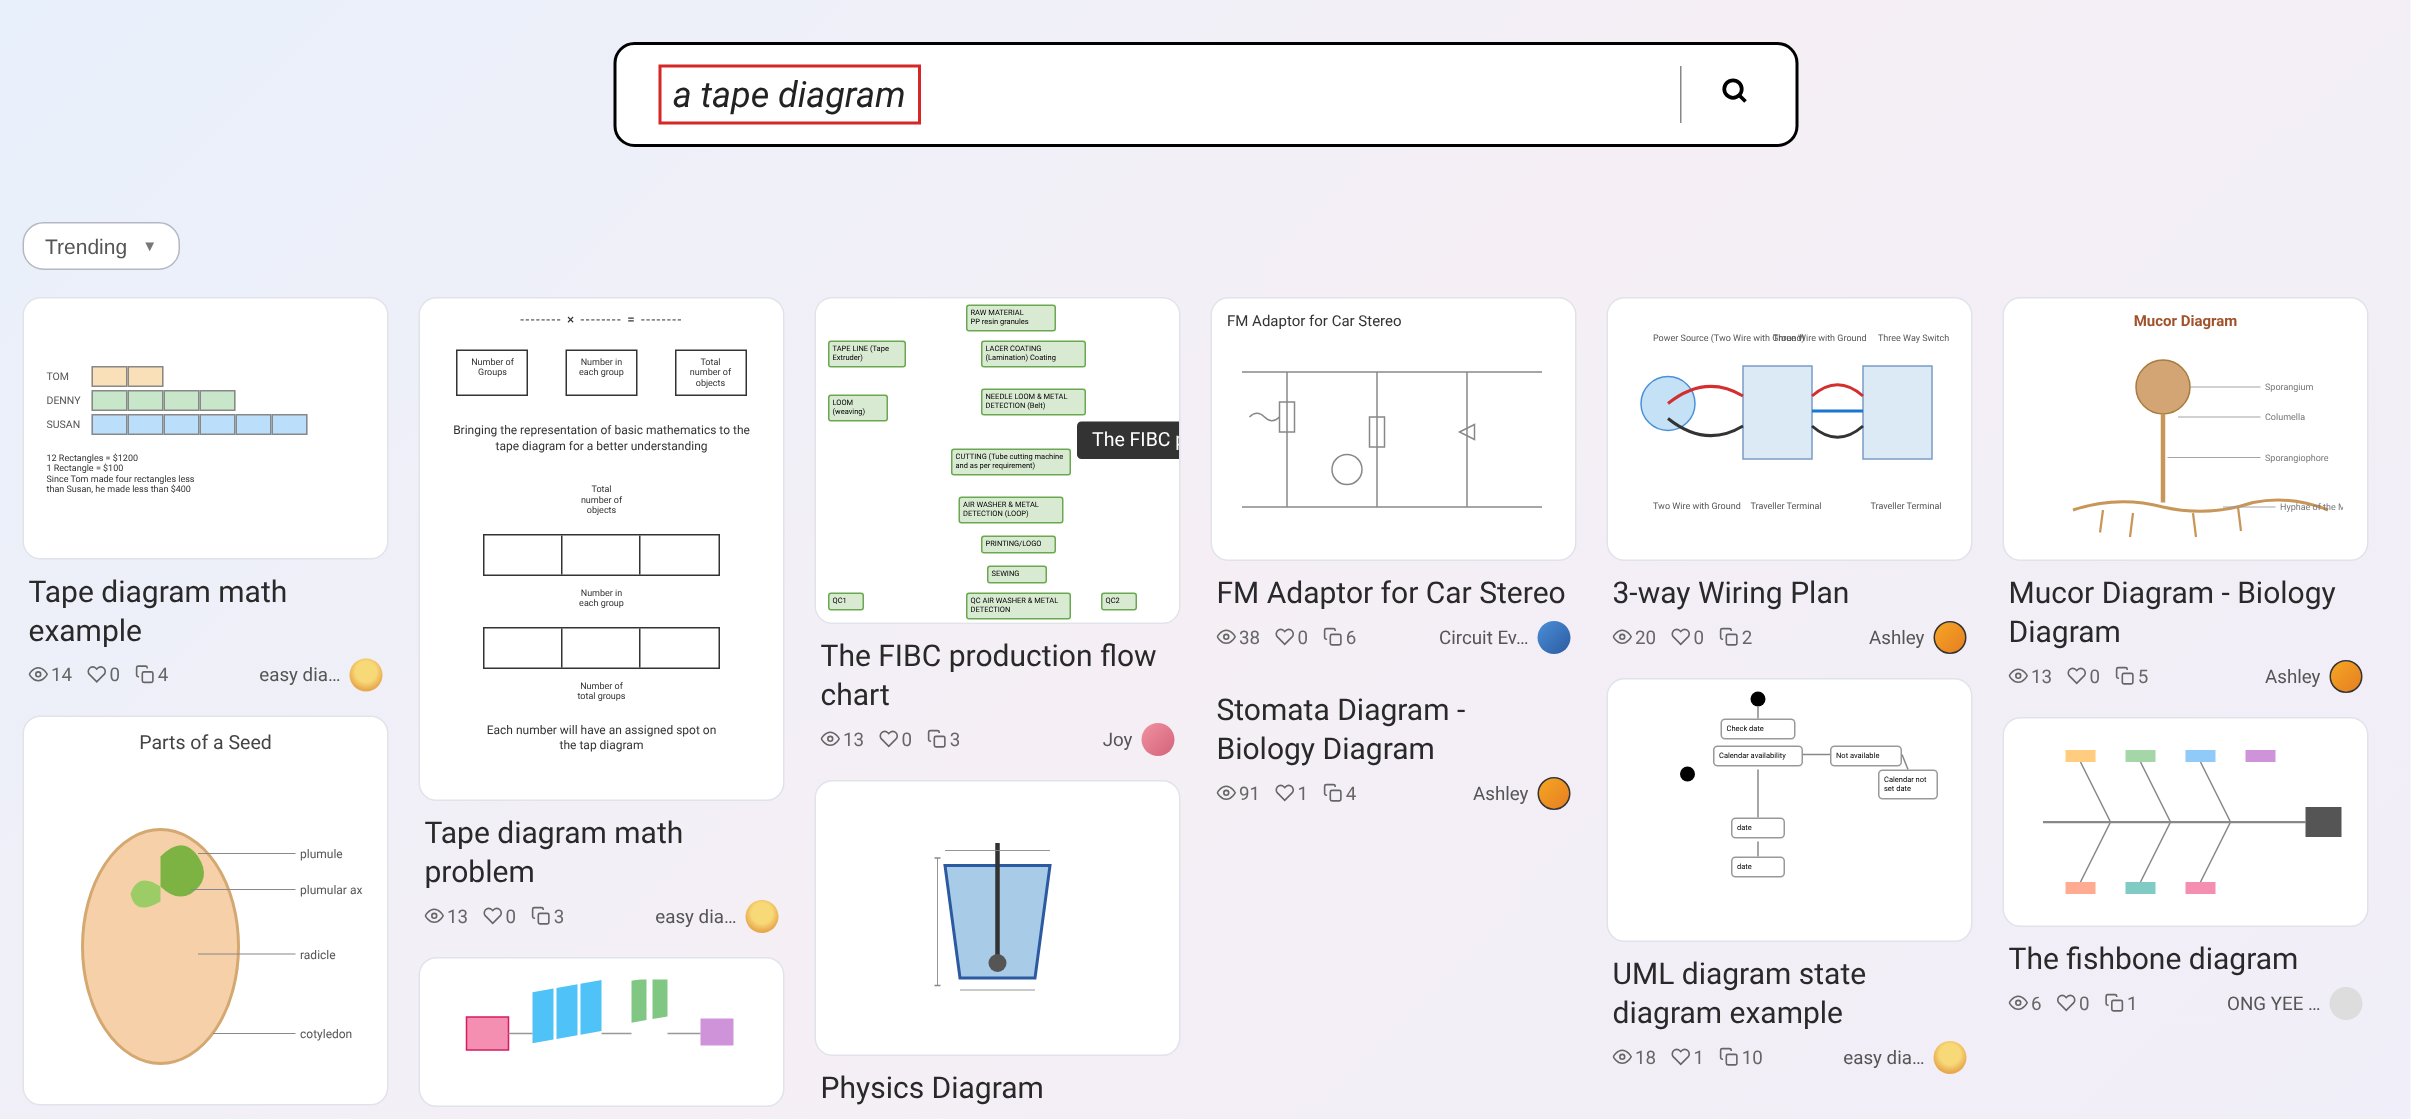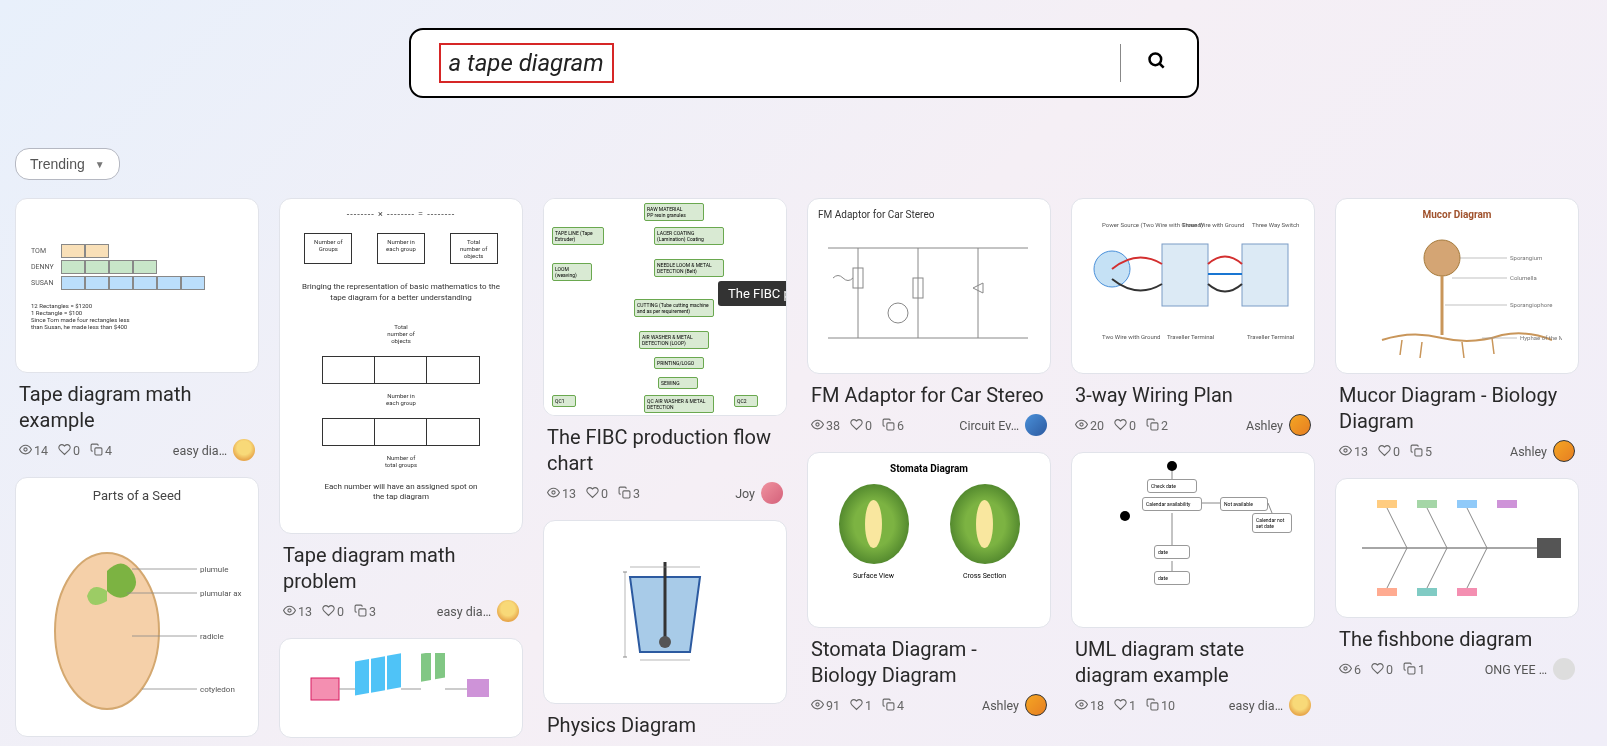--- a/index.html
+++ b/index.html
@@ -516,35 +516,20 @@
             </span>
         </div>
         <div class="author-side">
           <span class="author-name">Circuit Ev…</span>
           <span class="avatar blue"></span>
         </div>
       </div>
     </div>
 
     <div class="card">
-      <div class="thumb h4">
-        <div class="stomata">
-          <div class="stomata-title">Stomata Diagram</div>
-          <div class="stomata-cells">
-            <div>
-              <div class="stomata-cell"></div>
-              <div class="stomata-label">Surface View</div>
-            </div>
-            <div>
-              <div class="stomata-cell"></div>
-              <div class="stomata-label">Cross Section</div>
-            </div>
-          </div>
-        </div>
-      </div>
       <div class="title">Stomata Diagram - Biology Diagram</div>
       <div class="meta">
         <div class="stats">
           <span class="stat">
               <svg viewBox="0 0 24 24" fill="none" stroke="#666" stroke-width="2">
                 <path d="M1 12s4-8 11-8 11 8 11 8-4 8-11 8-11-8-11-8z"></path>
                 <circle cx="12" cy="12" r="3"></circle>
               </svg>
               <span>91</span>
             </span>

